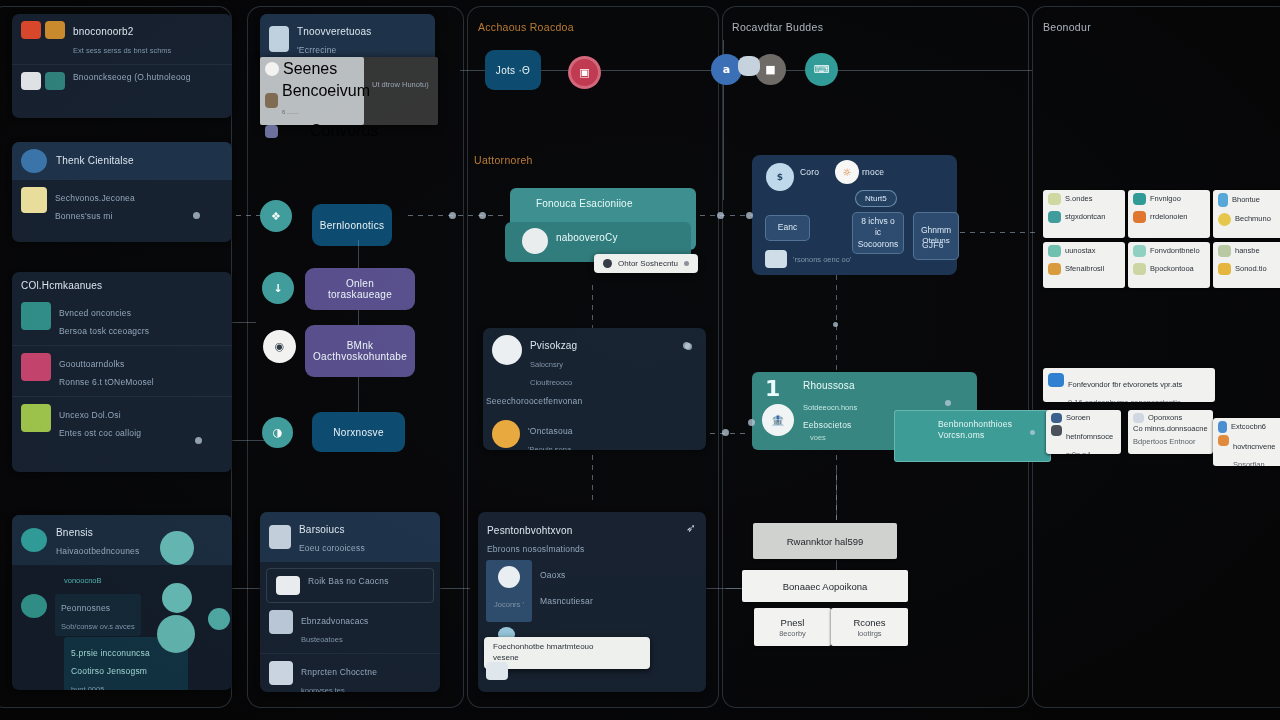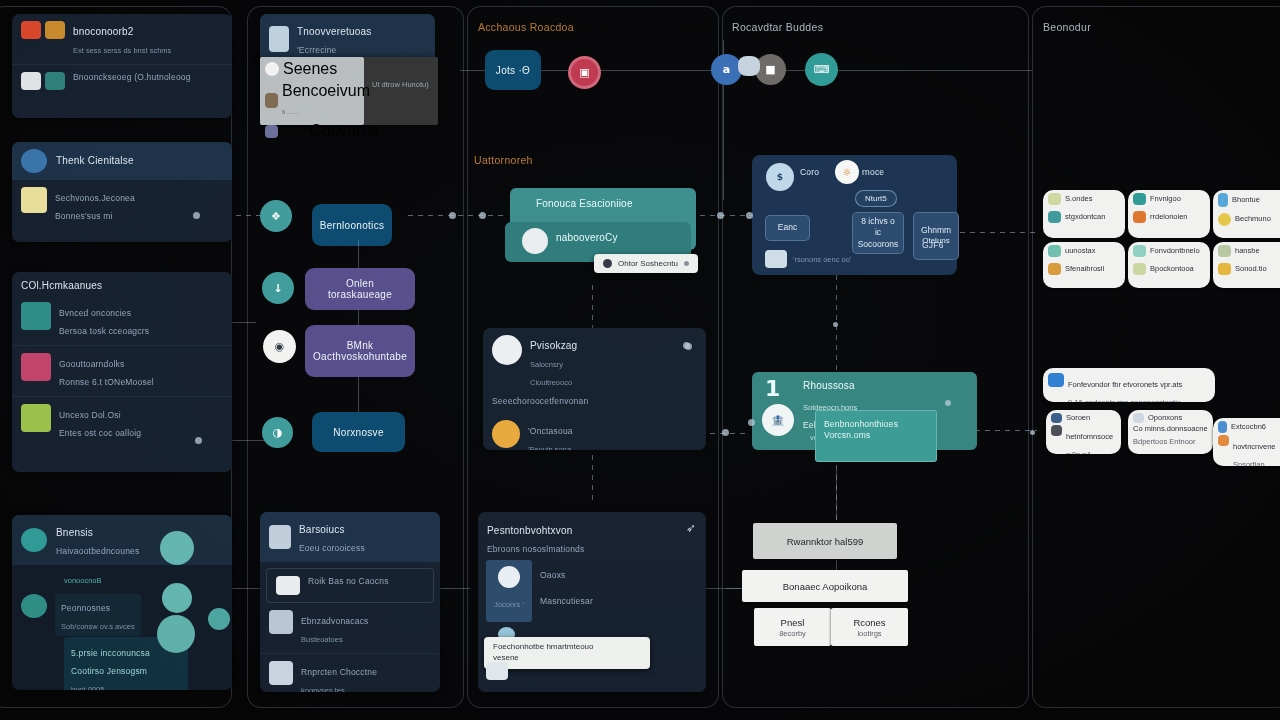--- a/index.html
+++ b/index.html
@@ -50,21 +50,21 @@
         font-family:"DejaVu Sans",sans-serif;}
 
   
   .ln{position:absolute;background:rgba(160,180,200,.35);}
   .ln.h{height:1px;} .ln.v{width:1px;}
   .ln.dash{background:repeating-linear-gradient(90deg,rgba(175,195,215,.5) 0 5px,transparent 5px 10px);}
   .ln.dashv{background:repeating-linear-gradient(180deg,rgba(175,195,215,.45) 0 5px,transparent 5px 10px);}
   .dot{position:absolute;width:7px;height:7px;border-radius:50%;background:#b9c9d8;opacity:.75;}
 
   
-  .wcard{position:absolute;background:#f1f2f0;border-radius:10px;
+  .wcard{position:absolute;background:#f1f2f0;border-radius:3px;
          box-shadow:0 1px 3px rgba(0,0,0,.7);overflow:hidden;}
   .wcard .wt{font-size:7.5px;color:#2b3038;line-height:1.35;}
   .wrow{display:flex;align-items:center;gap:4px;padding:3px 5px;}
 
   .gbox{position:absolute;background:#cfd2ce;border-radius:2px;
         display:flex;align-items:center;justify-content:center;
         font-size:9.5px;color:#22262c;box-shadow:0 1px 3px rgba(0,0,0,.7);}
   .gbox.light{background:#f2f3f1;}
   .gbox.col{flex-direction:column;gap:1px;}
   .gbox .sub{font-size:7.5px;color:#5c6168;}
@@ -308,21 +308,21 @@
 
   <div class="card" style="left:483px;top:328px;width:223px;height:122px;">
     <div class="row" style="border:0;">
       <span class="ico rnd" style="background:#eceff1;width:30px;height:30px;"></span>
       <span>
         <span class="t1">Pvisokzag</span><br>
         <span class="t3">Salocnsry</span><br>
         <span class="t3">Ciouitreooco</span>
       </span>
     </div>
-    <div class="t2" style="padding:0 9px 6px 9px;">Seeechoroocetfenvonan</div>
+    <div class="t2" style="padding:0 9px 6px 3px;">Seeechoroocetfenvonan</div>
     <div class="row">
       <span class="ico rnd" style="background:#e8a83c;width:28px;height:28px;"></span>
       <span>
         <span class="t2">'Onctasoua</span><br>
         <span class="t3">'Beouin.sona</span>
       </span>
     </div>
     <span class="dot" style="left:200px;top:14px;"></span>
   </div>
 
@@ -367,21 +367,21 @@
   <span class="ico sq" style="position:absolute;left:765px;top:250px;width:22px;height:18px;background:#cfdde9;"></span>
   <div class="t3" style="position:absolute;left:793px;top:255px;">'rsonons oenc oo'</div>
 
   <div class="tealcard" style="left:752px;top:372px;width:225px;height:78px;"></div>
   <div class="numbig" style="position:absolute;left:765px;top:376px;">1</div>
   <span class="circ" style="left:762px;top:404px;width:32px;height:32px;background:#f1f4f5;color:#2f6f9a;font-size:11px;">🏦</span>
   <div class="tc1 t1" style="position:absolute;left:803px;top:380px;color:#eafbfa;">Rhoussosa</div>
   <div class="t3" style="position:absolute;left:803px;top:403px;color:#c4e6e3;">Sotdeeocn.hons</div>
   <div class="t2" style="position:absolute;left:803px;top:420px;color:#dff3f1;">Eebsocietos</div>
   <div class="t3" style="position:absolute;left:810px;top:433px;color:#b8dedb;">voes</div>
-  <div style="position:absolute;left:815px;top:410px;width:120px;height:50px;background:#3c9b95;border:1px solid rgba(180,230,225,.35);border-radius:3px;">
+  <div style="position:absolute;left:894px;top:410px;width:120px;height:50px;background:#3c9b95;border:1px solid rgba(180,230,225,.35);border-radius:3px;padding-left:35px;">
     <div class="t2" style="color:#e6f7f5;padding:8px 0 0 8px;">Benbnonhonthioes</div>
     <div class="t2" style="color:#e6f7f5;padding:0 0 0 8px;">Vorcsn.oms</div>
   </div>
   <span class="dot" style="left:945px;top:400px;width:6px;height:6px;"></span>
 
   <div class="gbox" style="left:753px;top:523px;width:144px;height:36px;">Rwannktor hal599</div>
   <div class="gbox light" style="left:742px;top:570px;width:166px;height:32px;">Bonaaec Aopoikona</div>
   <div class="gbox light col" style="left:754px;top:608px;width:77px;height:38px;">
     <span>Pnesl</span>
     <span class="sub">8ecorby</span>

